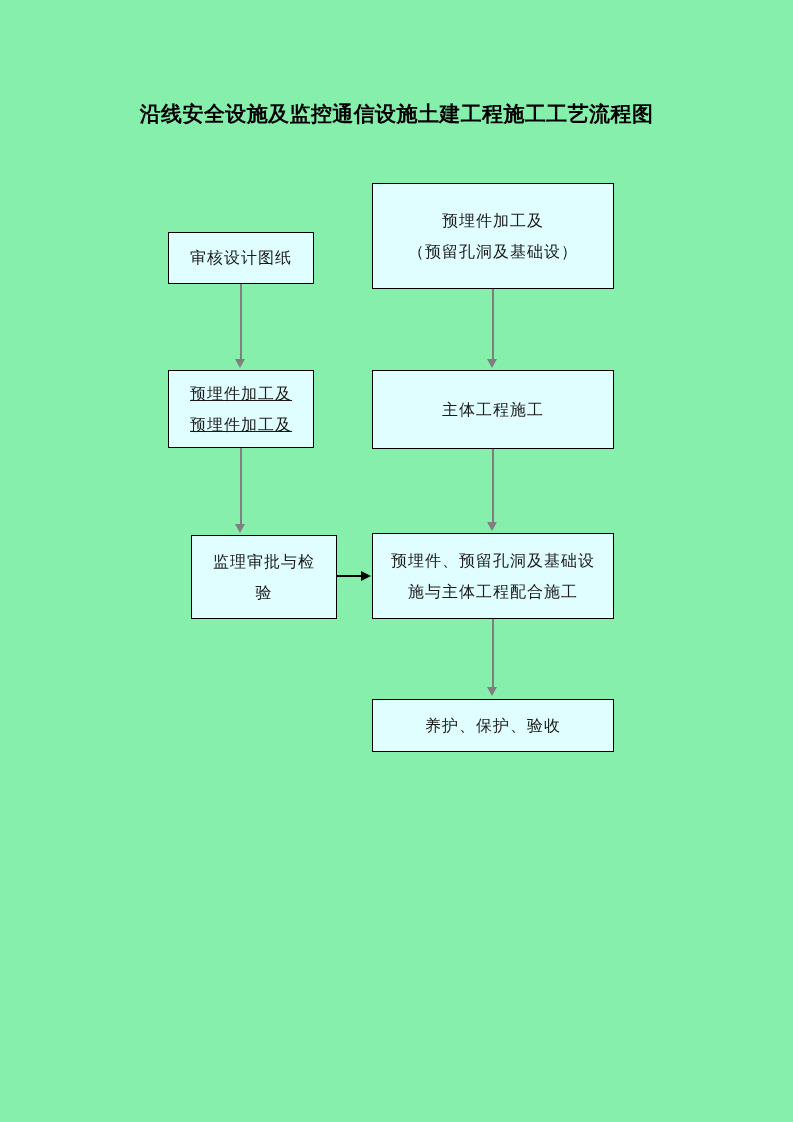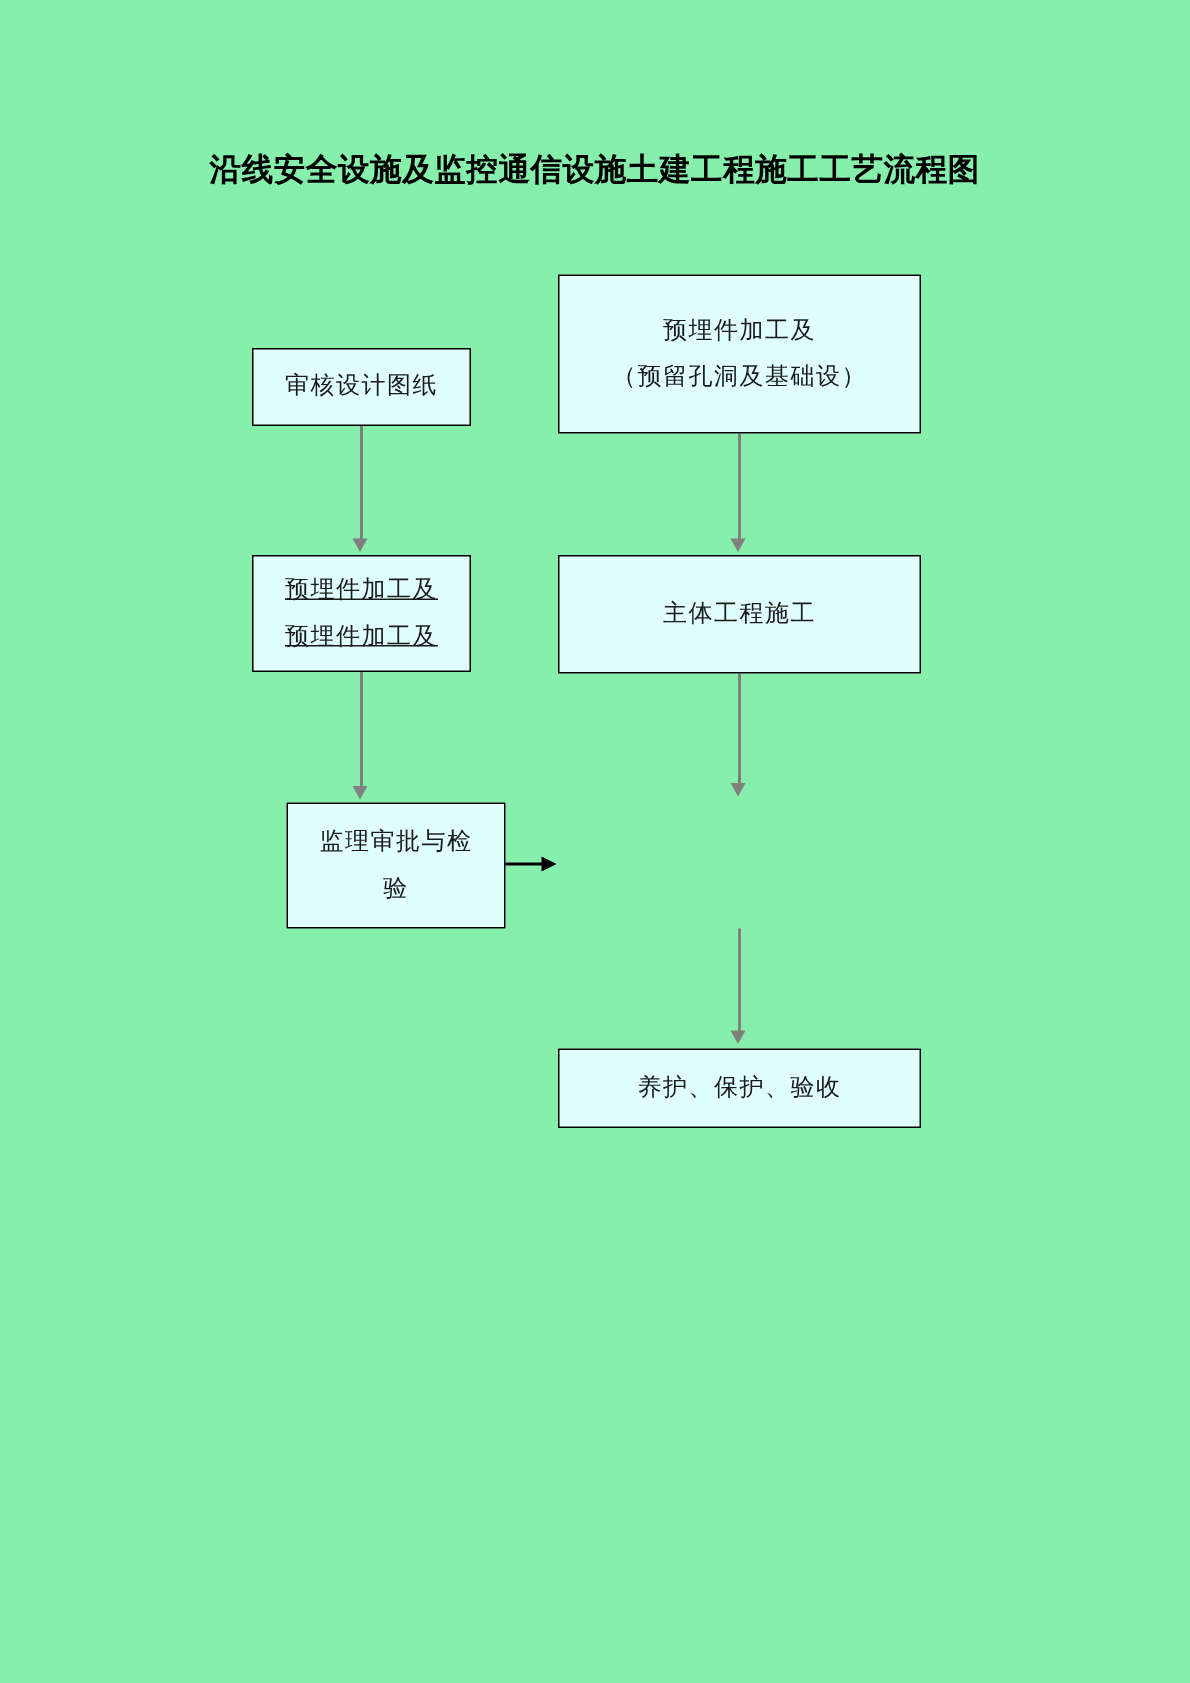--- a/index.html
+++ b/index.html
@@ -185,19 +185,23 @@
 
     <div class="node" id="n-r1">
       <span class="ln">预埋件加工及</span>
       <span class="ln">（预留孔洞及基础设）</span>
     </div>
 
     <div class="node" id="n-r2">
       <span class="ln">主体工程施工</span>
     </div>
 
+    <div class="node" id="n-r3">
+      <span class="ln">预埋件、预留孔洞及基础设</span>
+      <span class="ln">施与主体工程配合施工</span>
+    </div>
 
     <div class="node one-line" id="n-r4">
       <span class="ln">养护、保护、验收</span>
     </div>
 
   </div>
 </div>
 
 </body></html>

